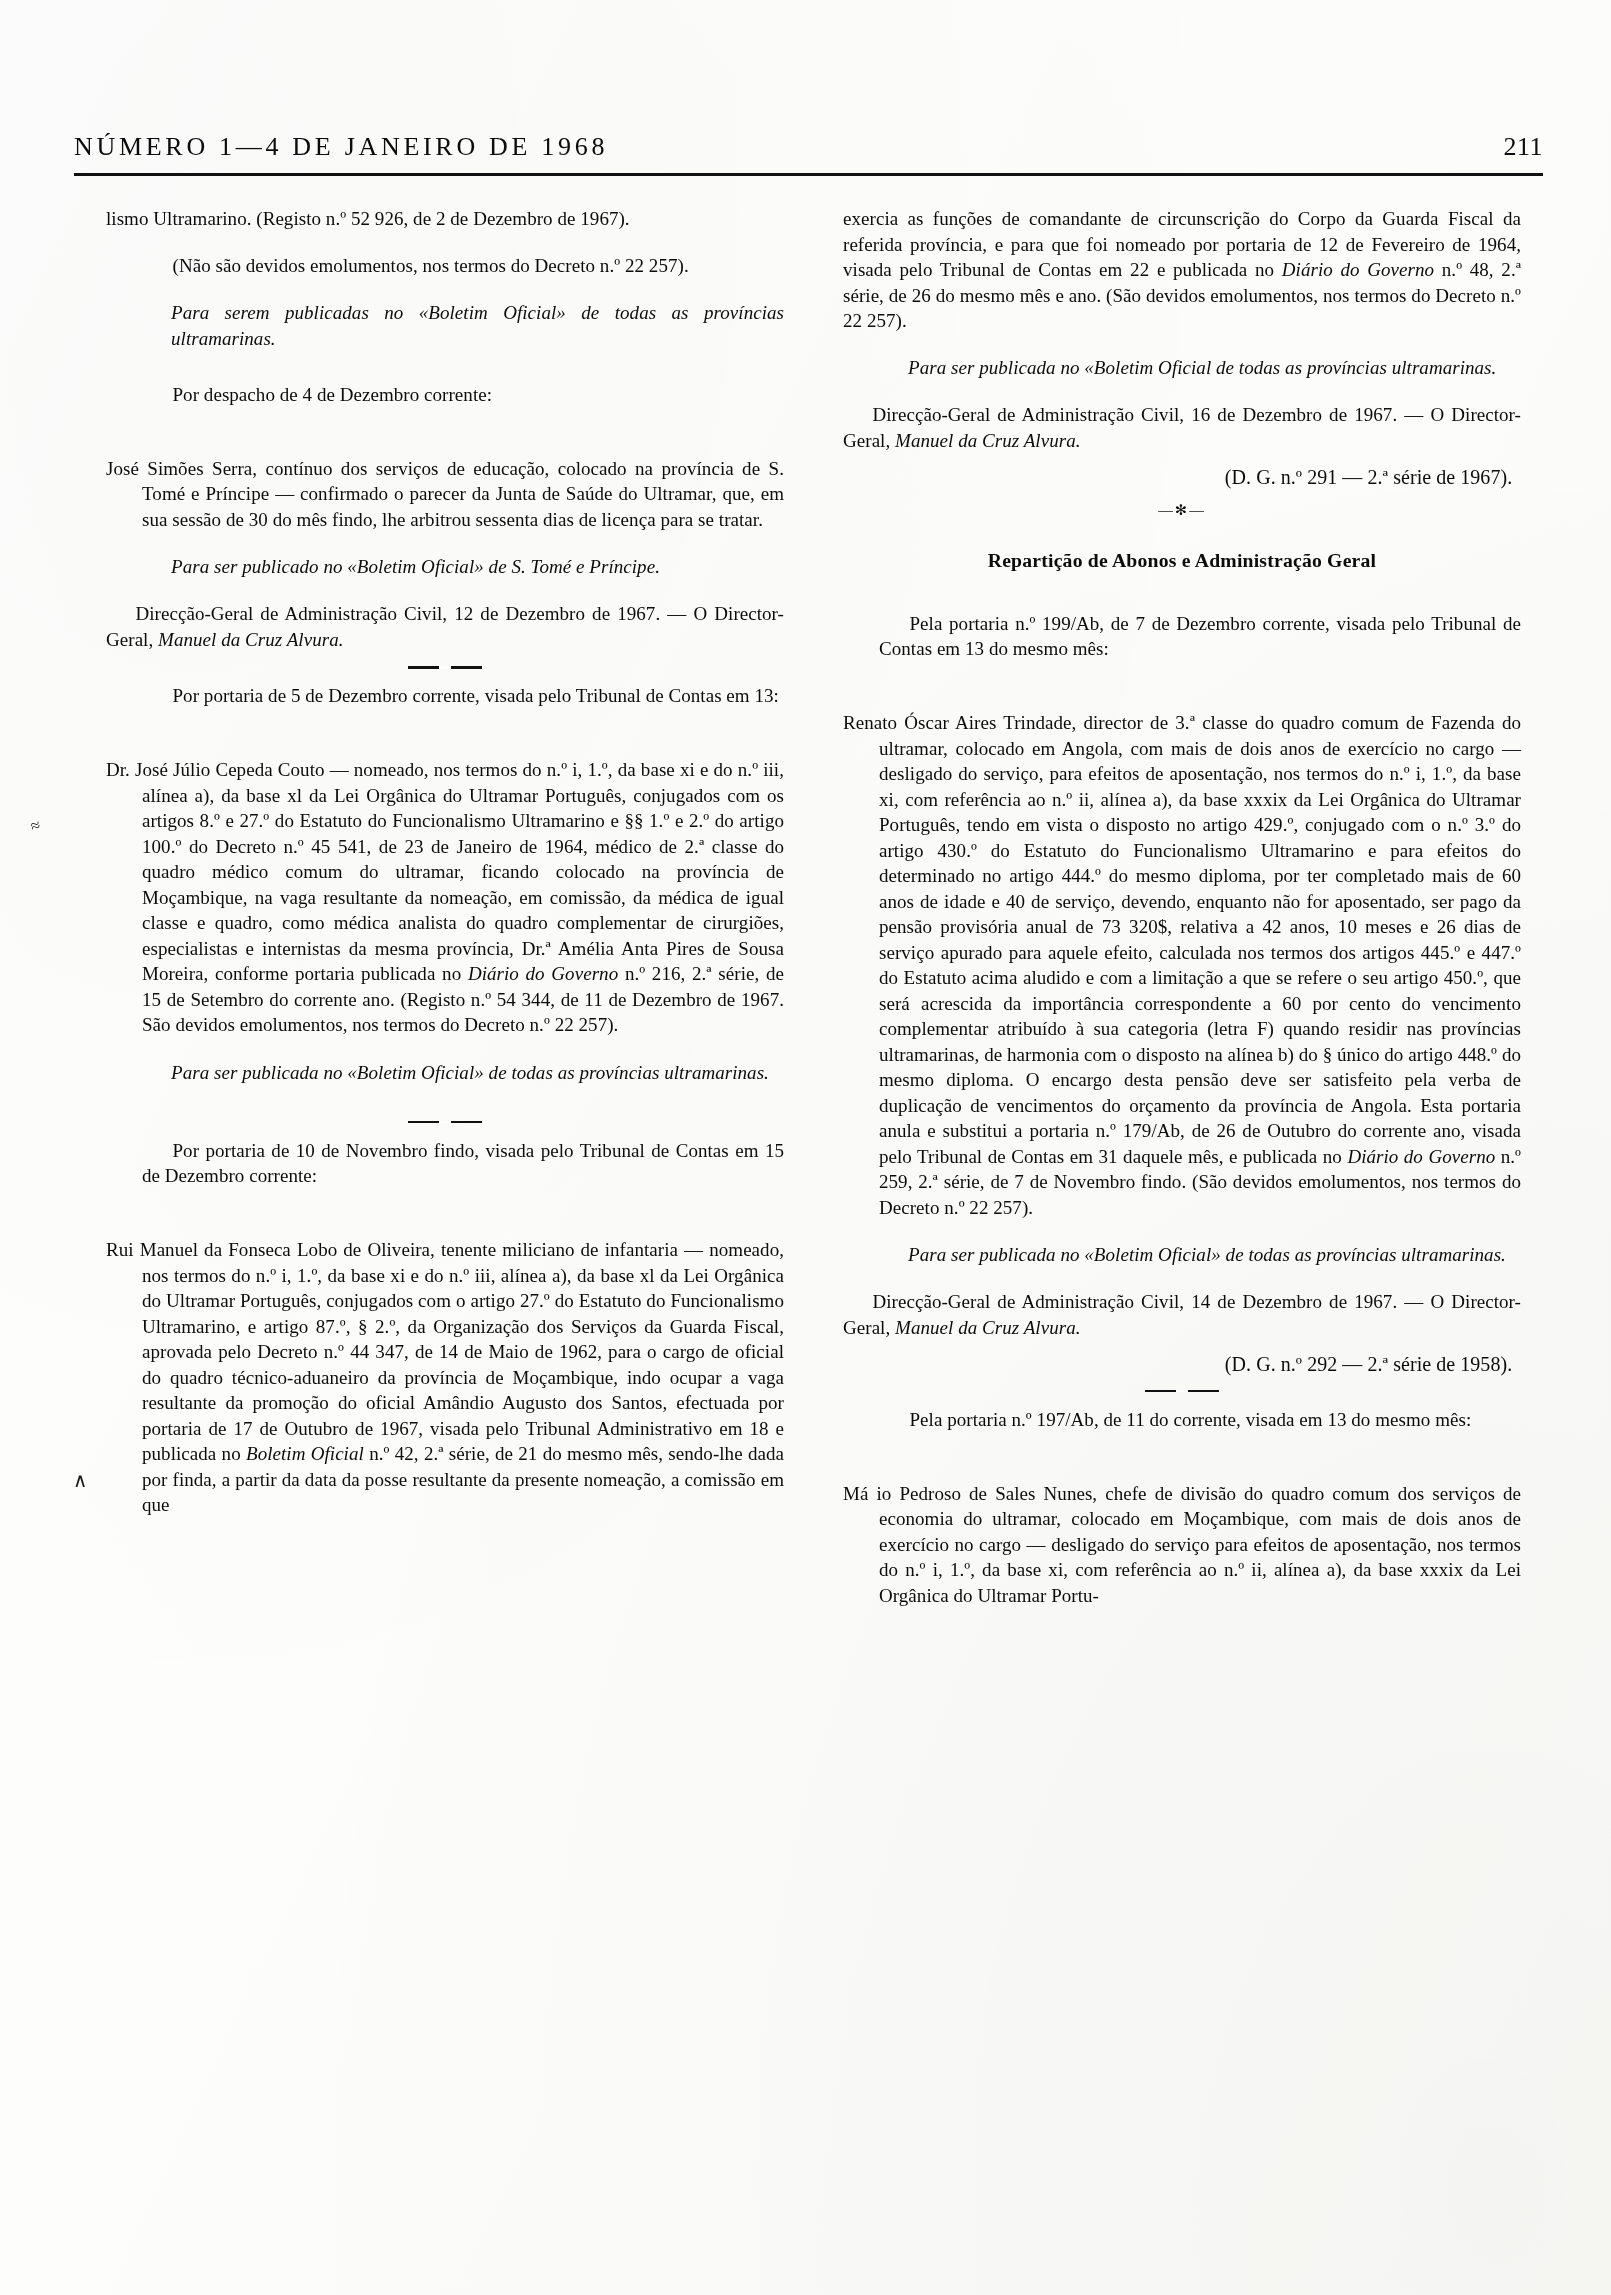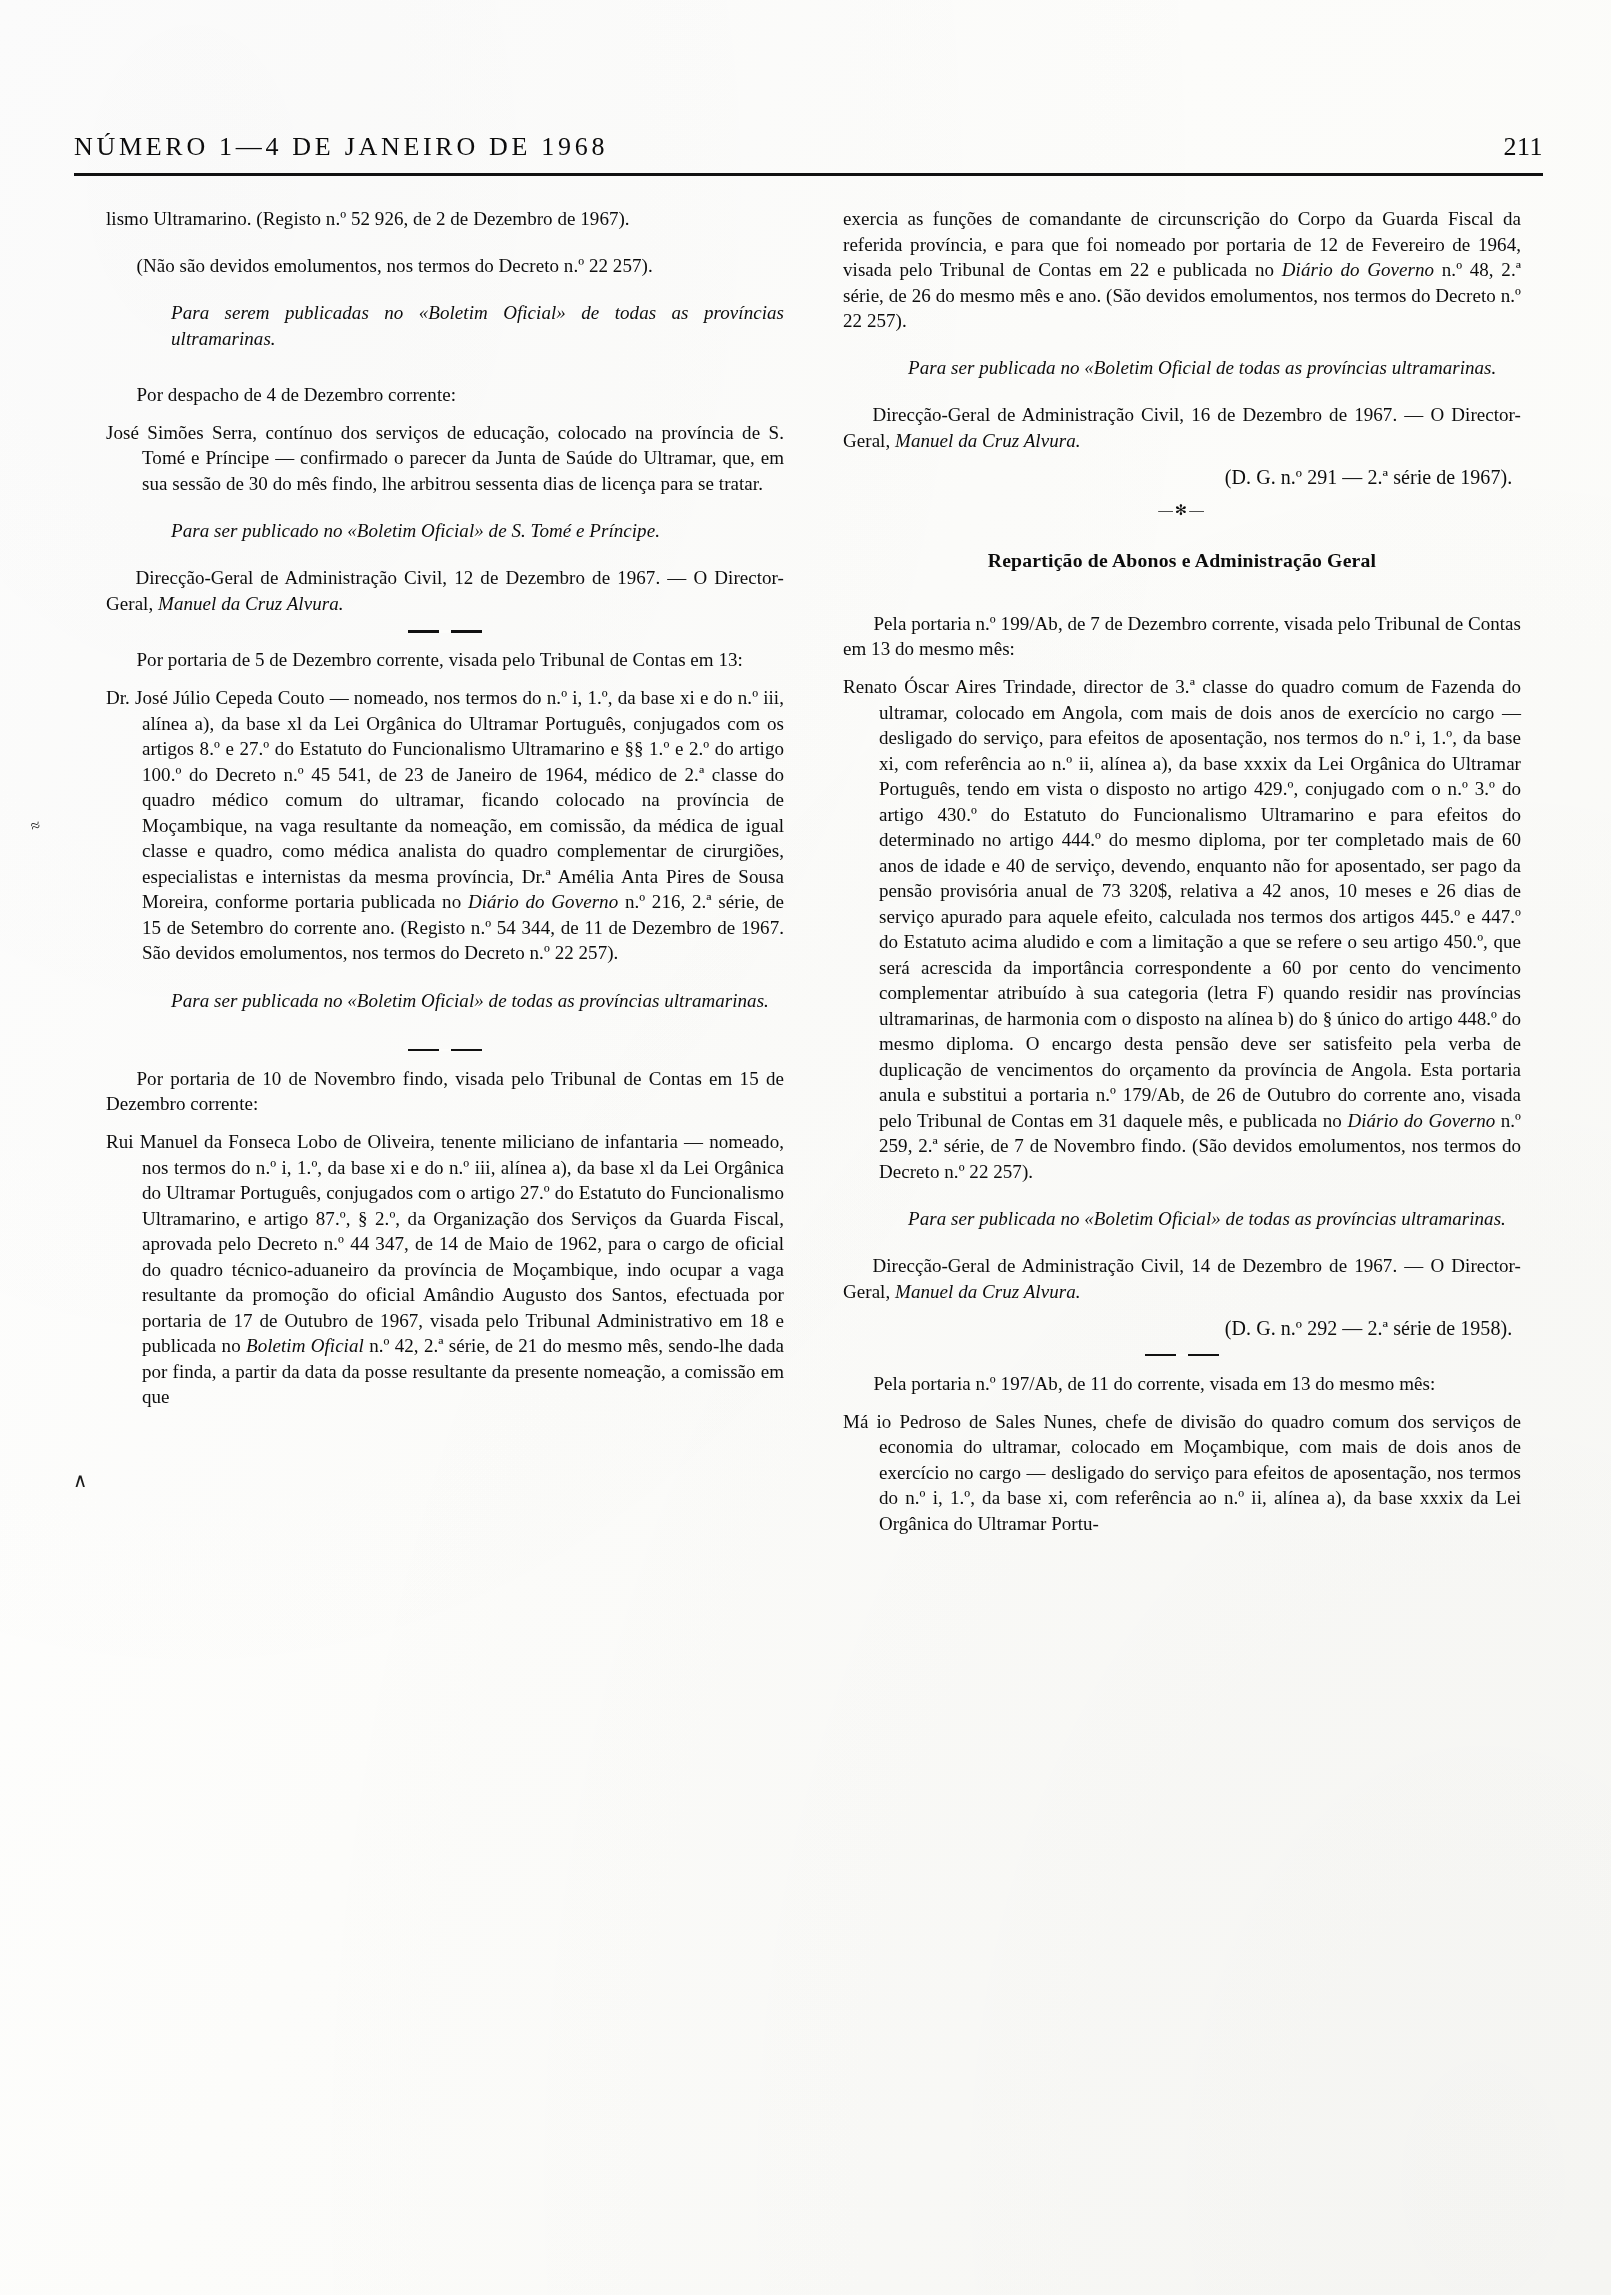--- a/index.html
+++ b/index.html
@@ -78,23 +78,25 @@
     font-size: 19px;
     line-height: 25.5px;
     text-align: justify;
     text-justify: inter-word;
     hyphens: none;
     letter-spacing: 0.05px;
   }
   .hang {              
     padding-left: 36px;
     text-indent: -36px;
+    margin-top: 36px;
   }
   .ind {               
     text-indent: 30.5px;
+    margin-left: 36px;
   }
   .ital {
     font-style: italic;
     padding-left: 65px;
     text-align: justify;
   }
   .sig { text-indent: 29.5px; }
   .dg-ref {
     text-align: right;
     font-size: 20px;

